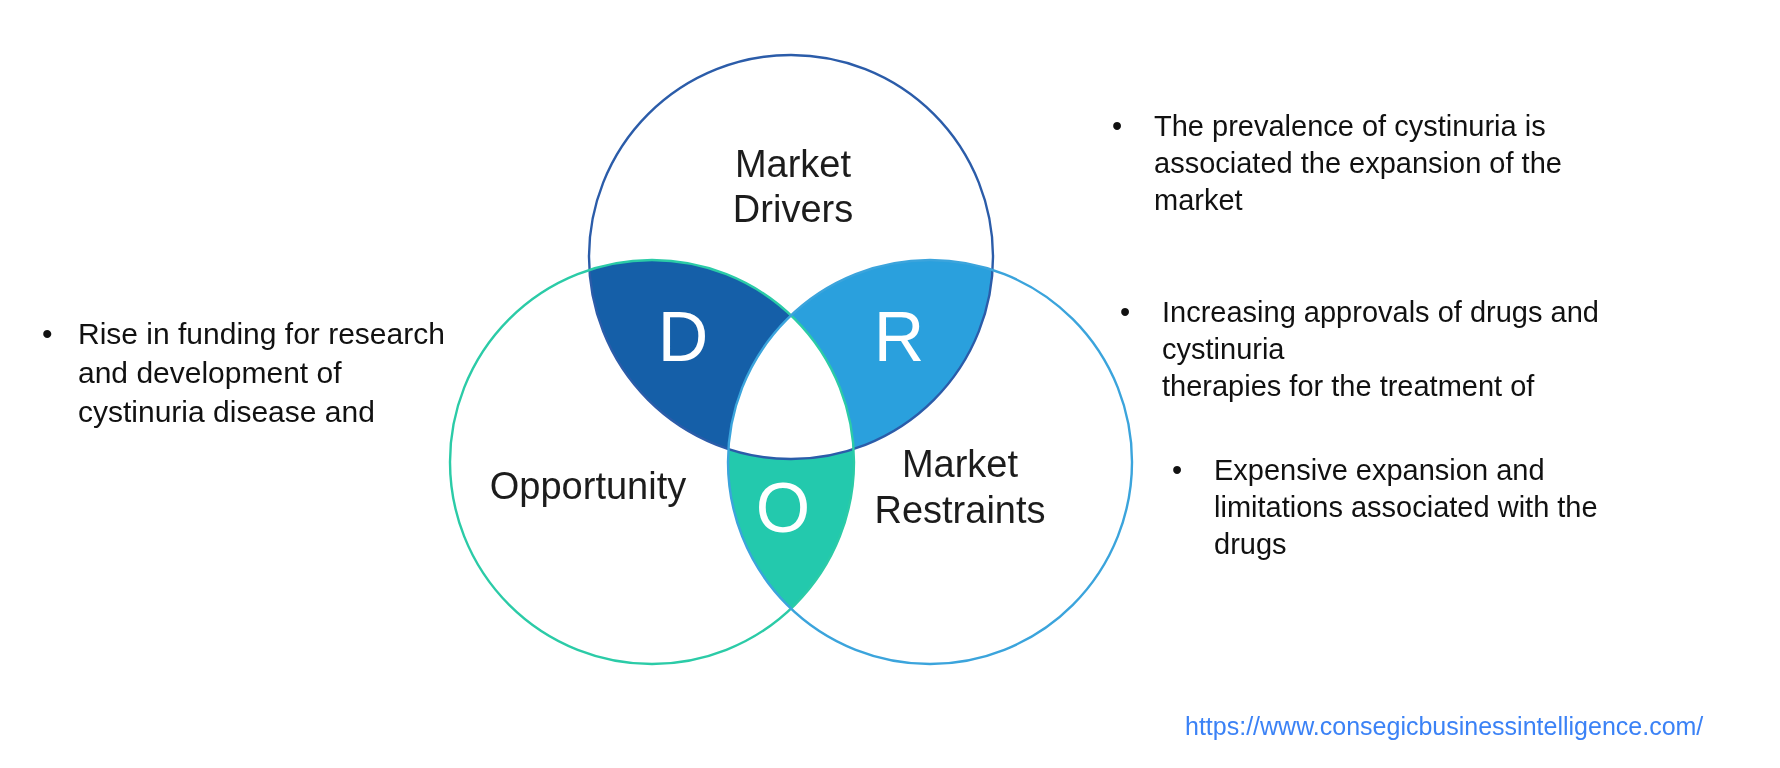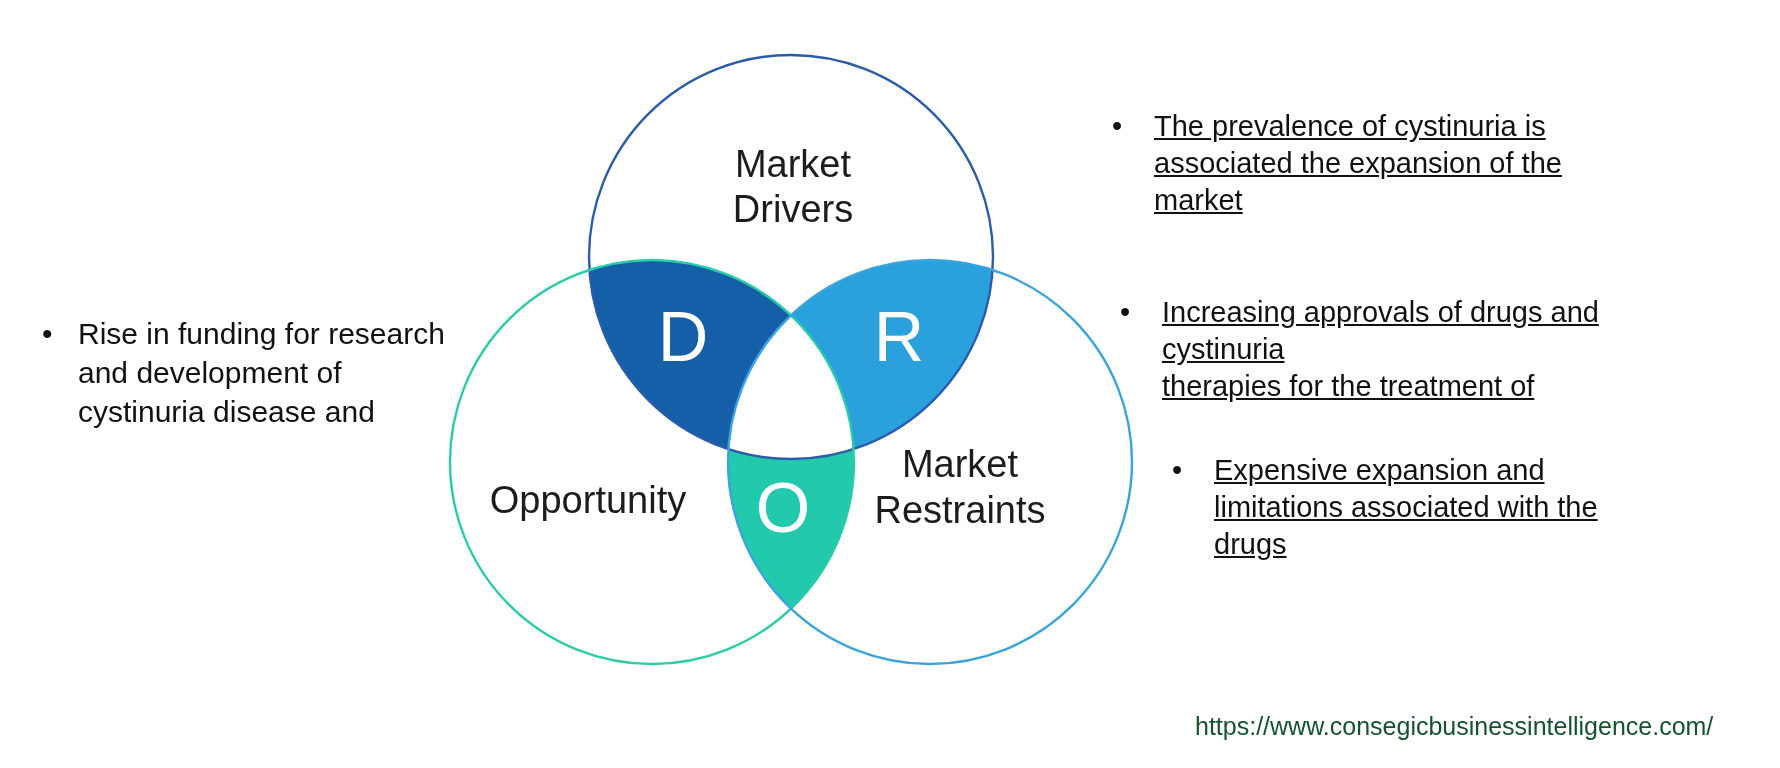--- a/index.html
+++ b/index.html
@@ -18,25 +18,25 @@
   }
   .circle-label .lbl-line{line-height:45px;}
   .bullet{position:absolute;display:flex;color:#111111;}
   .bullet .dot{flex:0 0 auto;text-align:left;}
   .bullet .lines{display:flex;flex-direction:column;}
   .bullet .line{white-space:nowrap;}
   .bullet-left{font-size:30px;}
   .bullet-left .line{line-height:39px;}
   .bullet-left .dot{width:36px;font-size:30px;line-height:39px;}
   .bullet-right{font-size:29px;}
-  .bullet-right .line{line-height:37px;text-decoration:underline;}
+  .bullet-right .line{line-height:37px;}
   .bullet-right .dot{width:42px;font-size:29px;line-height:37px;}
   .footer-url{
     position:absolute;left:1185px;top:712px;
-    font-size:25px;color:#14532d;white-space:nowrap;margin-left:10px;
+    font-size:25px;color:#3b82f6;white-space:nowrap;
   }
 </style>
 </head>
 <body>
 
 <div class="page">
 
   <svg class="venn-svg" width="1780" height="768" viewBox="0 0 1780 768">
     <defs>
       <clipPath id="clipLeft">
@@ -86,21 +86,21 @@
   </svg>
 
   <div class="lens-letter" style="left:683px;top:337px;">D</div>
   <div class="lens-letter" style="left:899px;top:337px;">R</div>
   <div class="lens-letter" style="left:783px;top:508px;">O</div>
 
   <div class="circle-label" style="left:793px;top:187px;">
     <div class="lbl-line">Market</div>
     <div class="lbl-line">Drivers</div>
   </div>
-  <div class="circle-label" style="left:588px;top:500px;">
+  <div class="circle-label" style="left:588px;top:486px;">
     <div class="lbl-line">Opportunity</div>
   </div>
   <div class="circle-label" style="left:960px;top:487px;">
     <div class="lbl-line" style="line-height:46px;">Market</div>
     <div class="lbl-line" style="line-height:46px;">Restraints</div>
   </div>
 
   <div class="bullet bullet-left" style="left:42px;top:314px;">
     <span class="dot">•</span>
     <span class="lines">

